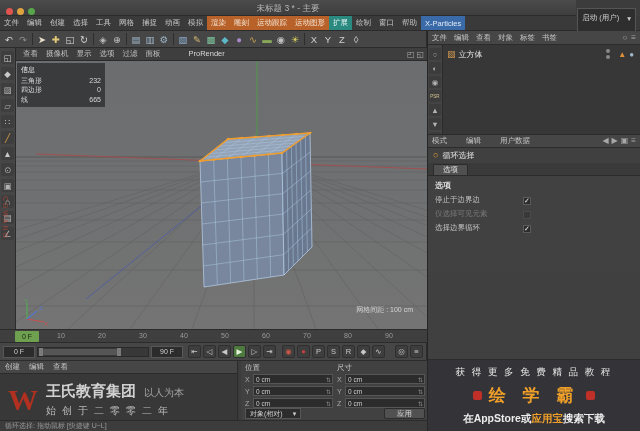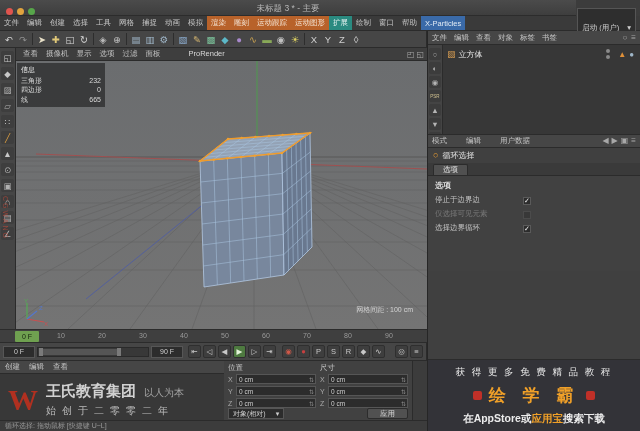--- a/index.html
+++ b/index.html
@@ -14,21 +14,21 @@
   .tdot.red{background:#e0544e}.tdot.yellow{background:#e0a33e}.tdot.green{background:#57a64a}
   .win-title{position:absolute;left:0;right:0;text-align:center;font-size:8.5px;color:#b8b8b8}
 
   
   .menubar{position:absolute;left:0;top:16px;width:640px;height:15px;background:#3a3a3a;border-bottom:1px solid #2b2b2b;display:flex;align-items:stretch}
   .menu-item{padding:0 4px;display:flex;align-items:center;font-size:7.5px;color:#c6c6c6;white-space:nowrap}
   .hl-orange{background:#b8622a;color:#f4e4d4}
   .hl-teal{background:#2a8a80;color:#e0f0ee}
   .hl-blue{background:#3a6aa8;color:#e0eaf4}
   .layout-box{margin-left:auto;display:flex;align-items:center;gap:3px;padding-right:4px}
-  .layout-select{background:#2e2e2e;border:1px solid #555;padding:14px 4px;height:11px;display:flex;align-items:flex-start;gap:8px;font-size:7.5px;color:#cfcfcf}
+  .layout-select{background:#2e2e2e;border:1px solid #555;padding:14px 4px;height:11px;display:flex;align-items:flex-end;gap:8px;font-size:7.5px;color:#cfcfcf}
 
   
   .toolbar{position:absolute;left:0;top:31px;width:427px;height:17px;background:#464646;border-bottom:1px solid #2b2b2b;border-right:1px solid #2b2b2b;display:flex;align-items:center;padding:0 2px}
   .tb-icon{width:14px;height:15px;display:flex;align-items:center;justify-content:center;font-size:9.5px;border-radius:2px;flex:0 0 auto}
   .tb-sep{width:1px;height:12px;background:#2d2d2d;margin:0 2px;flex:0 0 auto}
 
   
   .left-palette{position:absolute;left:0;top:48px;width:16px;height:281px;background:#464646;border-right:1px solid #2b2b2b;display:flex;flex-direction:column;align-items:center;padding-top:3px;gap:3px}
   .lp-icon{width:13px;height:13px;display:flex;align-items:center;justify-content:center;font-size:8.5px;background:#3e3e3e;border-radius:2px;flex:0 0 auto}
 
@@ -59,21 +59,21 @@
   .t-slider-bar{position:absolute;left:1px;top:1px;bottom:1px;width:72%;background:#555}
   .t-handle{position:absolute;top:0;bottom:0;width:4px;background:#7a7a7a}
   .t-btn{width:13px;height:13px;background:#3e3e3e;border:1px solid #2f2f2f;display:flex;align-items:center;justify-content:center;font-size:7.5px;color:#c8c8c8;border-radius:2px;flex:0 0 auto}
   .t-btn.play{background:#4e7a40;color:#e4f4da}
   .t-right{margin-left:auto;display:flex;gap:2px}
 
   
   .materials{position:absolute;left:0;top:361px;width:238px;height:59px;background:#383838;border-right:1px solid #2b2b2b}
   .panel-menus{height:13px;background:#464646;border-bottom:1px solid #2b2b2b;display:flex;align-items:center;padding:0 5px;gap:9px}
   .pm-item{font-size:7.5px;color:#c4c4c4;white-space:nowrap}
-  .coords{position:absolute;left:224px;top:361px;width:189px;height:59px;background:#414141;display:flex;flex-direction:column;border-right:1px solid #2b2b2b}
+  .coords{position:absolute;left:241px;top:361px;width:189px;height:59px;background:#414141;display:flex;flex-direction:column;border-right:1px solid #2b2b2b}
   .coord-cols{display:flex;flex:1;padding:2px 2px 0}
   .coord-col{flex:1;display:flex;flex-direction:column;gap:2px;padding:0 2px}
   .coord-head{font-size:7.5px;color:#cccccc;height:9px}
   .coord-row{display:flex;align-items:center;gap:2px}
   .axis{width:6px;font-size:7px;color:#aaaaaa}
   .num-field{flex:1;height:10px;background:#2c2c2c;border:1px solid #565656;display:flex;align-items:center;justify-content:space-between;font-size:6.5px;color:#d0d0d0;padding:0 1px 0 2px}
   .spin{font-size:6px;color:#8a8a8a}
   .coord-foot{height:15px;display:flex;align-items:center;gap:9px;padding:0 4px 3px}
   .dropdown{background:#2c2c2c;border:1px solid #565656;height:11px;display:flex;align-items:center;font-size:7px;padding:0 4px;gap:10px;color:#cfcfcf}
   .apply-btn{margin-left:auto;background:#515151;border:1px solid #2c2c2c;height:11px;padding:0 12px;font-size:7.5px;display:flex;align-items:center;border-radius:2px;color:#d8d8d8}

